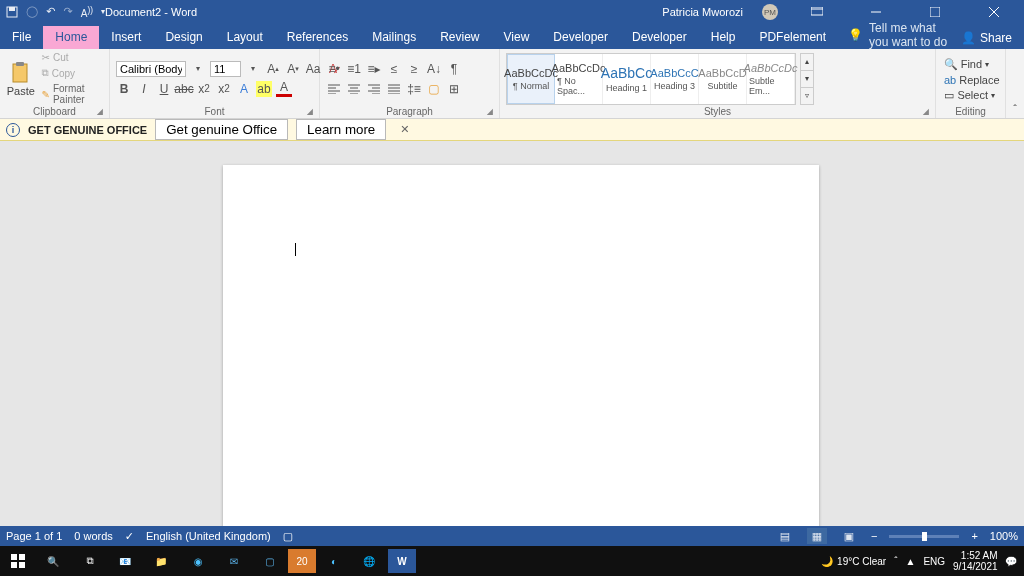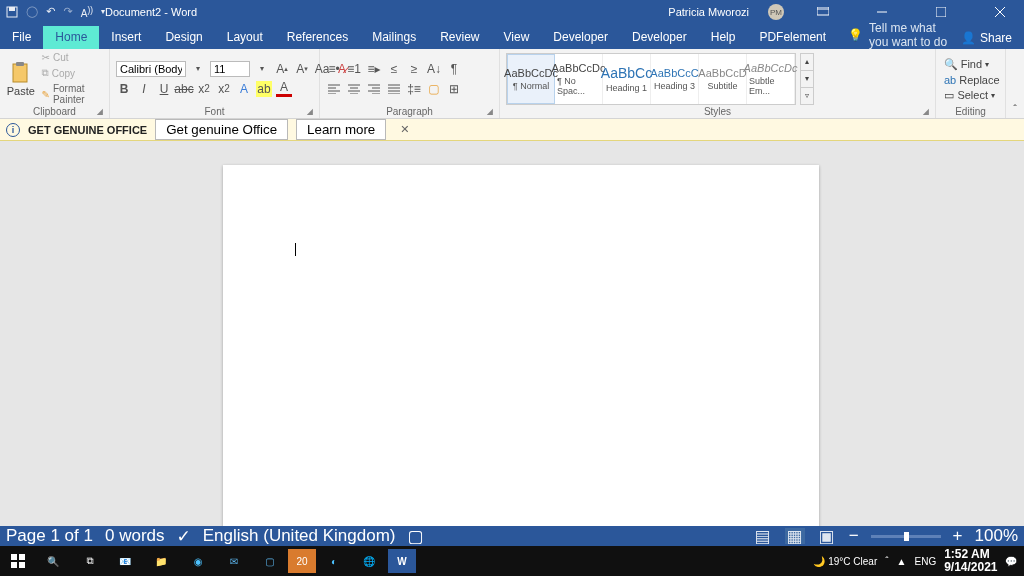--- a/index.html
+++ b/index.html
@@ -1,40 +1,40 @@
 <!DOCTYPE html>
 <html><head>
 <meta charset="utf-8">
 <style>
 * { margin:0; padding:0; box-sizing:border-box; font-family:"Segoe UI",Tahoma,sans-serif; }
 body { width:1024px; height:576px; overflow:hidden; background:#e6e6e6; display:flex; flex-direction:column; }
 .titlebar { height:24px; background:#2b579a; color:#fff; display:flex; align-items:center; font-size:11px; }
 .titlebar .qa { display:flex; align-items:center; gap:8px; padding-left:6px; }
 .titlebar .qa span { opacity:.9; cursor:pointer; }
 .titlebar .titletxt { flex:1; }
-.titlebar .userarea { display:flex; align-items:center; gap:19px; padding-right:4px; }
+.titlebar .userarea { display:flex; align-items:center; gap:19px; padding-right:10px; }
 .avatar { width:16px; height:16px; border-radius:50%; background:#d0c8b8; color:#555; font-size:8px; display:flex; align-items:center; justify-content:center; }
 .winbtn { width:40px; height:24px; display:flex; align-items:center; justify-content:center; cursor:pointer; }
 .tabs { height:25px; background:#2b579a; display:flex; align-items:flex-end; color:#fff; font-size:12px; }
 .tab { padding:4px 12px 5px; cursor:pointer; }
-.tab.active { background:#5eead4; color:#2b579a; }
+.tab.active { background:#f9a8d4; color:#2b579a; }
 .tellme { display:flex; align-items:center; gap:6px; margin-left:10px; color:#dbe5f1; }
 .share { margin-left:auto; padding:4px 12px; display:flex; align-items:center; gap:4px; }
 .ribbon { height:70px; background:#f3f3f3; border-bottom:1px solid #d4d4d4; display:flex; font-size:11px; color:#444; }
 .group { border-right:1px solid #e0e0e0; padding:2px 6px 0 6px; display:flex; flex-direction:column; }
 .group-body { flex:1; display:flex; align-items:center; gap:4px; }
 .group-label { text-align:center; font-size:10px; color:#666; padding-bottom:1px; position:relative; }
 .group-label .dlg { position:absolute; right:0; bottom:2px; font-size:8px; color:#888; cursor:pointer; }
 .bigbtn { display:flex; flex-direction:column; align-items:center; justify-content:center; width:38px; height:50px; cursor:pointer; }
 .bigbtn .ic { width:24px; height:24px; display:flex; align-items:center; justify-content:center; }
 .smallrow { display:flex; flex-direction:column; gap:2px; }
 .sbtn { display:flex; align-items:center; gap:3px; font-size:10px; color:#666; cursor:pointer; padding:1px 2px; }
 .sbtn.dis { color:#aaa; }
 .fontbox,.sizebox { border:1px solid #bbb; background:#fff; font-size:11px; padding:1px 3px; }
-.fontbox { width:70px; } .sizebox { width:40px; }
+.fontbox { width:70px; } .sizebox { width:31px; }
 .row { display:flex; align-items:center; gap:4px; }
 .ico { width:16px; height:16px; display:flex; align-items:center; justify-content:center; cursor:pointer; color:#555; font-size:12px; }
 .styles-gallery { display:flex; border:1px solid #ccc; background:#fff; height:52px; }
 .style-item { width:48px; display:flex; flex-direction:column; align-items:center; justify-content:center; border-right:1px solid #eee; cursor:pointer; padding:2px; }
 .style-item .prev { font-size:11px; margin-bottom:2px; }
 .style-item .nm { font-size:9px; color:#555; }
 .style-item.sel { border:1px solid #b8d2ec; background:#eaf1fa; }
 .editcol { display:flex; flex-direction:column; gap:1px; padding-top:2px; }
 .editbtn { display:flex; align-items:center; gap:3px; font-size:11px; cursor:pointer; padding:1px 2px;}
 .warnbar { height:22px; background:#fff9e1; border-bottom:1px solid #e4d67c; display:flex; align-items:center; font-size:11px; padding:0 6px; gap:8px; }
@@ -44,30 +44,30 @@
 .wbtn { background:#fff; border:1px solid #b9b9b9; padding:2px 10px; cursor:pointer; }
 .warnbar .close { margin-left:6px; cursor:pointer; color:#666; }
 .ruler-area { height:16px; background:#e6e6e6; display:flex; align-items:flex-end; }
 .ruler-corner { width:18px; }
 .ruler { flex:1; height:14px; background:#e6e6e6; position:relative; font-size:8px; color:#666; }
 .doc-area { flex:1; display:flex; background:#e6e6e6; overflow:hidden; }
 .vruler { width:18px; background:#e6e6e6; }
 .page-scroll { flex:1; display:flex; justify-content:center; padding-top:8px; }
 .page { width:596px; height:770px; background:#fff; box-shadow:0 1px 3px rgba(0,0,0,.3); position:relative; }
 .cursor { position:absolute; top:78px; left:72px; width:1px; height:13px; background:#000; }
-.statusbar { height:20px; background:#2b579a; color:#fff; display:flex; align-items:center; font-size:17px; padding:0 6px; gap:12px; }
+.statusbar { height:20px; background:#2b579a; color:#fff; display:flex; align-items:center; font-size:11px; padding:0 6px; gap:12px; }
 .statusbar .spacer { flex:1; }
 .viewbtn { width:20px; height:16px; display:flex; align-items:center; justify-content:center; cursor:pointer; opacity:.85; }
 .zoom-slider { width:70px; height:3px; background:#5e81b8; position:relative; }
 .zoom-slider .thumb { position:absolute; top:-3px; left:33px; width:5px; height:9px; background:#fff; }
 .taskbar { height:30px; background:#101010; display:flex; align-items:center; color:#fff; font-size:10px; }
 .taskbar .start { width:36px; height:30px; display:flex; align-items:center; justify-content:center; cursor:pointer; }
 .tb-ic { width:36px; height:30px; display:flex; align-items:center; justify-content:center; cursor:pointer; }
 .taskbar .tray { margin-left:auto; display:flex; align-items:center; gap:8px; padding-right:6px; }
-.tray .clock { line-height:1.1; font-size:12px;font-weight:bold; }
+.tray .clock { text-align:right; line-height:1.1; font-size:10px; }
 svg { display:block; }
 </style>
 </head>
 <body>
 
 <div class="titlebar">
   <div class="qa">
     <span>
         <svg width="12" height="12">
           <rect x="1" y="1" width="10" height="10" fill="none" stroke="#fff" stroke-width="1"></rect>

